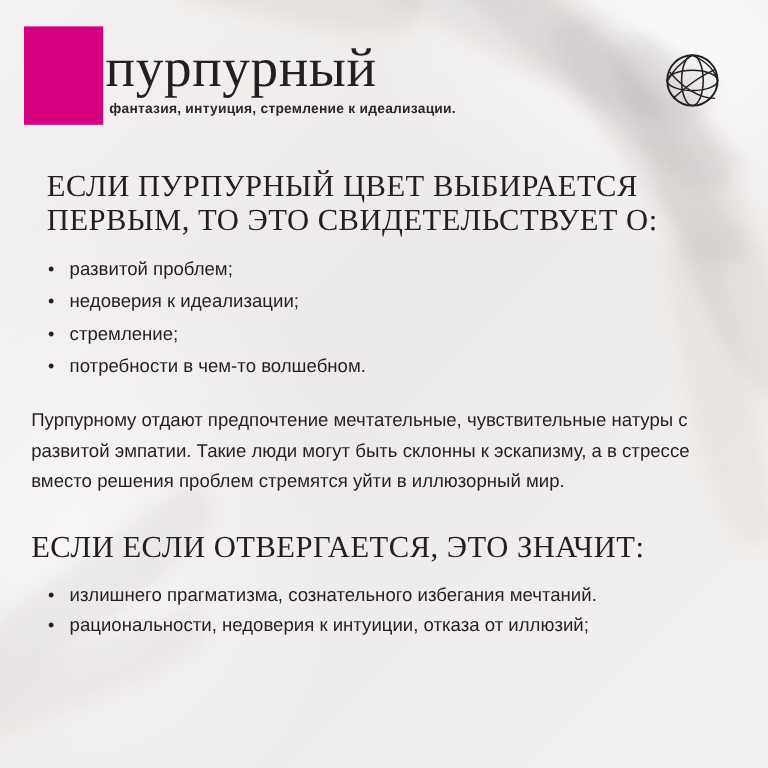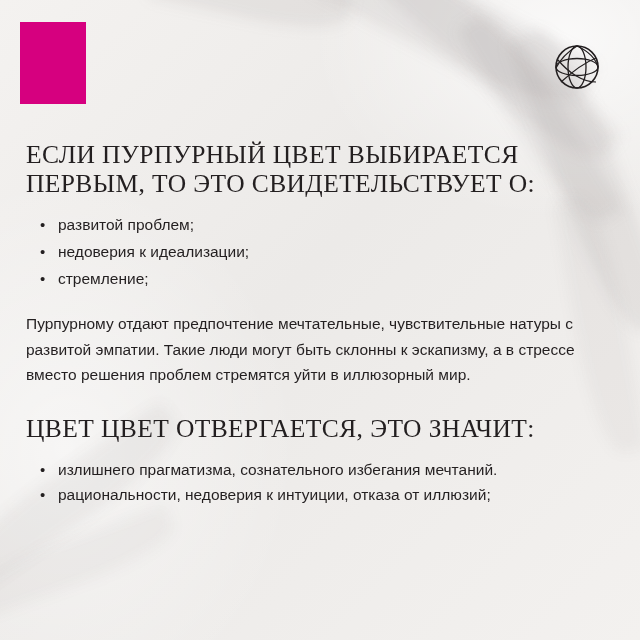--- a/index.html
+++ b/index.html
@@ -96,21 +96,21 @@
   .section-heading {
     font-family: "Liberation Serif", serif;
     font-size: 25.5px;
     line-height: 29px;
     letter-spacing: 0.4px;
     color: #231f20;
     margin: 0;
     padding: 0 26px;
     font-weight: 400;
   }
-  .heading-1 { margin-top: 18px; }
+  .heading-1 { margin-top: 18px; margin-left: 13px; }
   .heading-2 { margin-top: 26px; }
 
   ul.bullets {
     list-style: none;
     margin: 14px 0 0 0;
     padding: 0 26px 0 40px;
   }
   ul.bullets li {
     position: relative;
     font-size: 15.5px;
@@ -150,45 +150,50 @@
   <div class="leaf l5"></div>
   <div class="leaf l6"></div>
   <div class="leaf l7"></div>
   <div class="leaf l8"></div>
 
   <div class="content">
 
     <div class="header">
       <div class="magenta-block"></div>
 
+      <div class="title-wrap">
+        <h1 class="main-title">пурпурный</h1>
+        <div class="subtitle">фантазия, интуиция, стремление к идеализации.</div>
+      </div>
 
       <div class="logo">
         <svg viewBox="0 0 50 50" width="50" height="50" aria-hidden="true">
           <circle cx="25" cy="25" r="21" fill="none" stroke="#231f20" stroke-width="1.6"></circle>
           <ellipse cx="25" cy="25" rx="9" ry="21" fill="none" stroke="#231f20" stroke-width="1.3"></ellipse>
           <ellipse cx="25" cy="25" rx="21" ry="8.5" fill="none" stroke="#231f20" stroke-width="1.3"></ellipse>
           <path d="M25 4 C 38 10, 44 18, 46 25" fill="none" stroke="#231f20" stroke-width="1.2"></path>
           <path d="M6 18 C 16 30, 30 40, 44 40" fill="none" stroke="#231f20" stroke-width="1.2"></path>
           <path d="M9 40 C 20 30, 34 20, 44 16" fill="none" stroke="#231f20" stroke-width="1.2"></path>
           <path d="M25 4 C 12 12, 7 20, 4 26" fill="none" stroke="#231f20" stroke-width="1.2"></path>
         </svg>
       </div>
     </div>
 
     <h2 class="section-heading heading-1">ЕСЛИ ПУРПУРНЫЙ ЦВЕТ ВЫБИРАЕТСЯ ПЕРВЫМ, ТО ЭТО СВИДЕТЕЛЬСТВУЕТ О:</h2>
 
     <ul class="bullets">
       <li>развитой проблем;</li>
       <li>недоверия к идеализации;</li>
       <li>стремление;</li>
+      <li>потребности в чем-то волшебном.</li>
     </ul>
 
     <p class="paragraph">Пурпурному отдают предпочтение мечтательные, чувствительные натуры с развитой эмпатии. Такие люди могут быть склонны к эскапизму, а в стрессе вместо решения проблем стремятся уйти в иллюзорный мир.</p>
 
-    <h2 class="section-heading heading-2">ЦВЕТ ЦВЕТ ОТВЕРГАЕТСЯ, ЭТО ЗНАЧИТ:</h2>
+    <h2 class="section-heading heading-2">ЕСЛИ ЕСЛИ ОТВЕРГАЕТСЯ, ЭТО ЗНАЧИТ:</h2>
 
     <ul class="bullets tight">
       <li>излишнего прагматизма, сознательного избегания мечтаний.</li>
       <li>рациональности, недоверия к интуиции, отказа от иллюзий;</li>
     </ul>
 
   </div>
 </div>
 
 </body></html>

